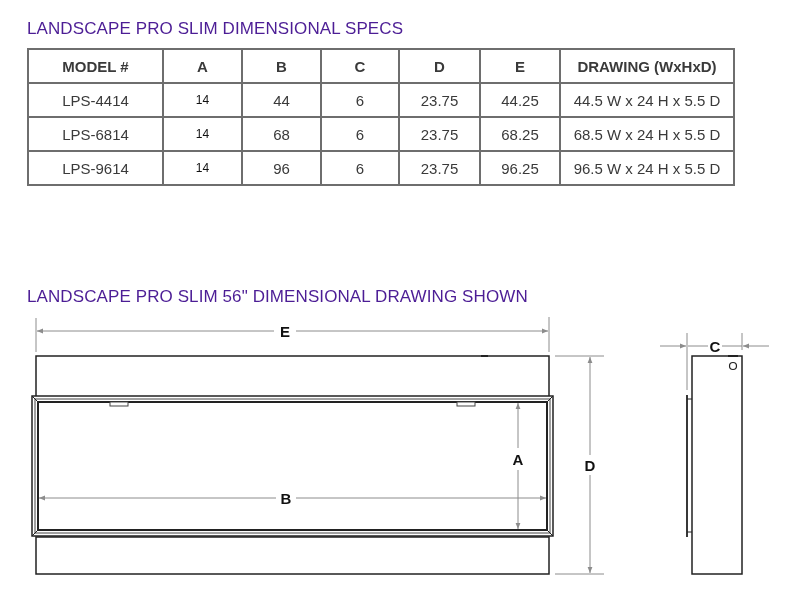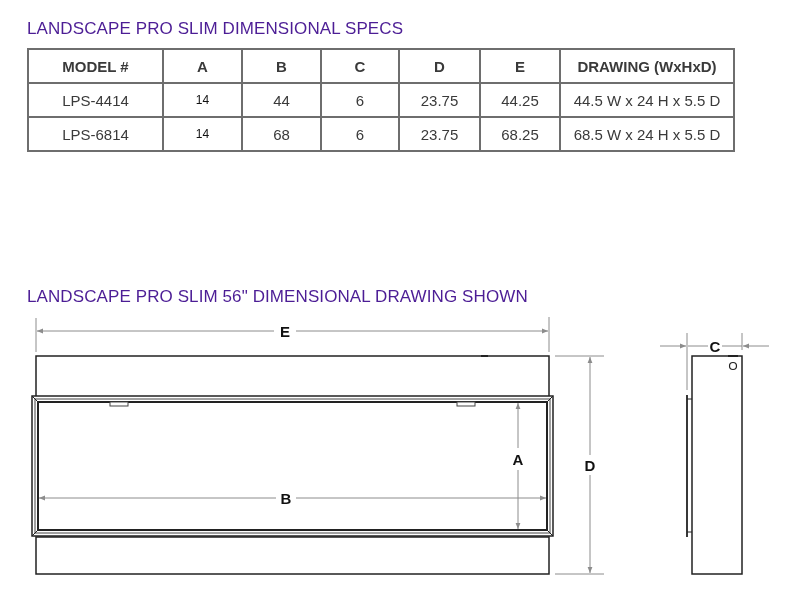--- a/index.html
+++ b/index.html
@@ -43,20 +43,29 @@
       <td>44.5 W x 24 H x 5.5 D</td>
     </tr>
     <tr>
       <td>LPS-6814</td>
       <td class="a">14</td>
       <td class="thick">68</td>
       <td>6</td>
       <td>23.75</td>
       <td>68.25</td>
       <td>68.5 W x 24 H x 5.5 D</td>
+    </tr>
+    <tr>
+      <td>LPS-9614</td>
+      <td class="a">14</td>
+      <td class="thick">96</td>
+      <td>6</td>
+      <td>23.75</td>
+      <td>96.25</td>
+      <td>96.5 W x 24 H x 5.5 D</td>
     </tr>
   </tbody>
 </table>
 
 <div class="title" id="t2">LANDSCAPE PRO SLIM 56" DIMENSIONAL DRAWING SHOWN</div>
 
 <svg id="drawing" width="800" height="600" viewBox="0 0 800 600">
   <defs>
     <marker id="arr" viewBox="0 0 10 10" refX="10" refY="5" markerWidth="9" markerHeight="6" orient="auto-start-reverse" markerUnits="userSpaceOnUse">
       <path d="M0,1 L10,5 L0,9 z" fill="#8c8c8c"></path>

